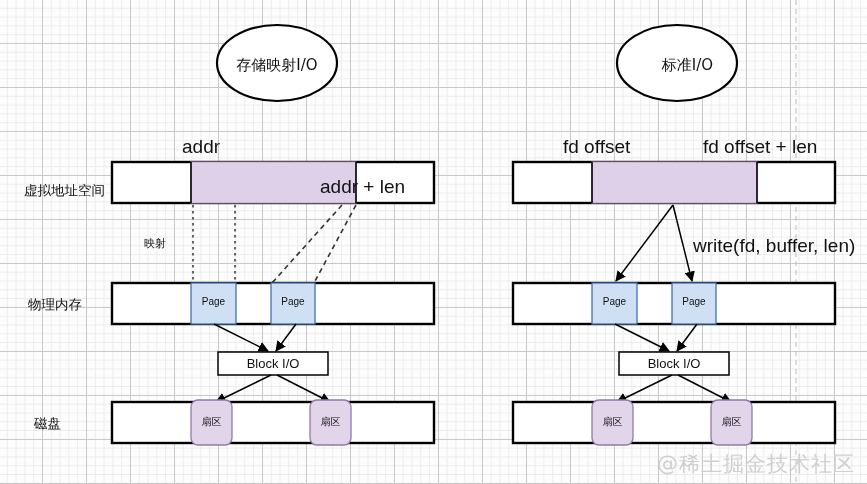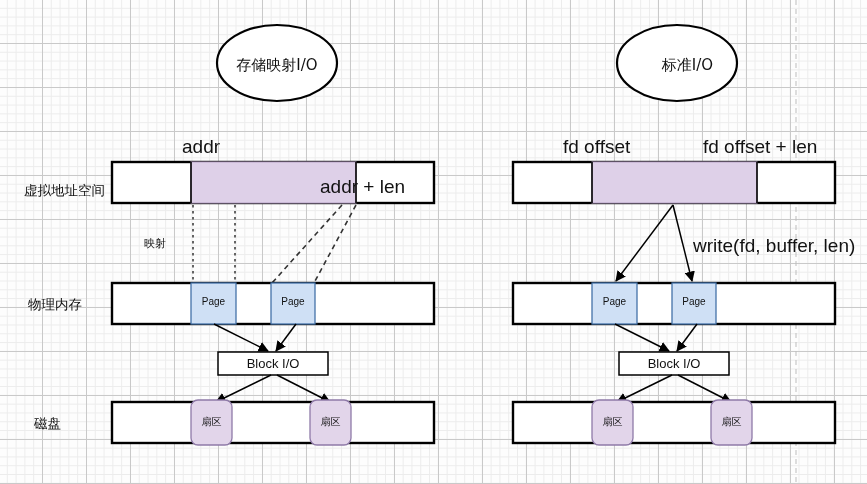--- a/index.html
+++ b/index.html
@@ -137,14 +137,15 @@
   <div class="lbl t-anno" style="left:693px;top:235px;">write(fd, buffer, len)</div>
 
   <div class="lbl t-cell" style="left:592px;top:296px;width:45px;text-align:center;">Page</div>
   <div class="lbl t-cell" style="left:672px;top:296px;width:44px;text-align:center;">Page</div>
 
   <div class="lbl t-block" style="left:619px;top:356px;width:110px;text-align:center;">Block I/O</div>
 
   <div class="lbl cn t-cell" style="left:592px;top:415px;width:41px;text-align:center;">扇区</div>
   <div class="lbl cn t-cell" style="left:711px;top:415px;width:41px;text-align:center;">扇区</div>
 
+  <div class="wm">@稀土掘金技术社区</div>
 
 </div>
 
 </body></html>

